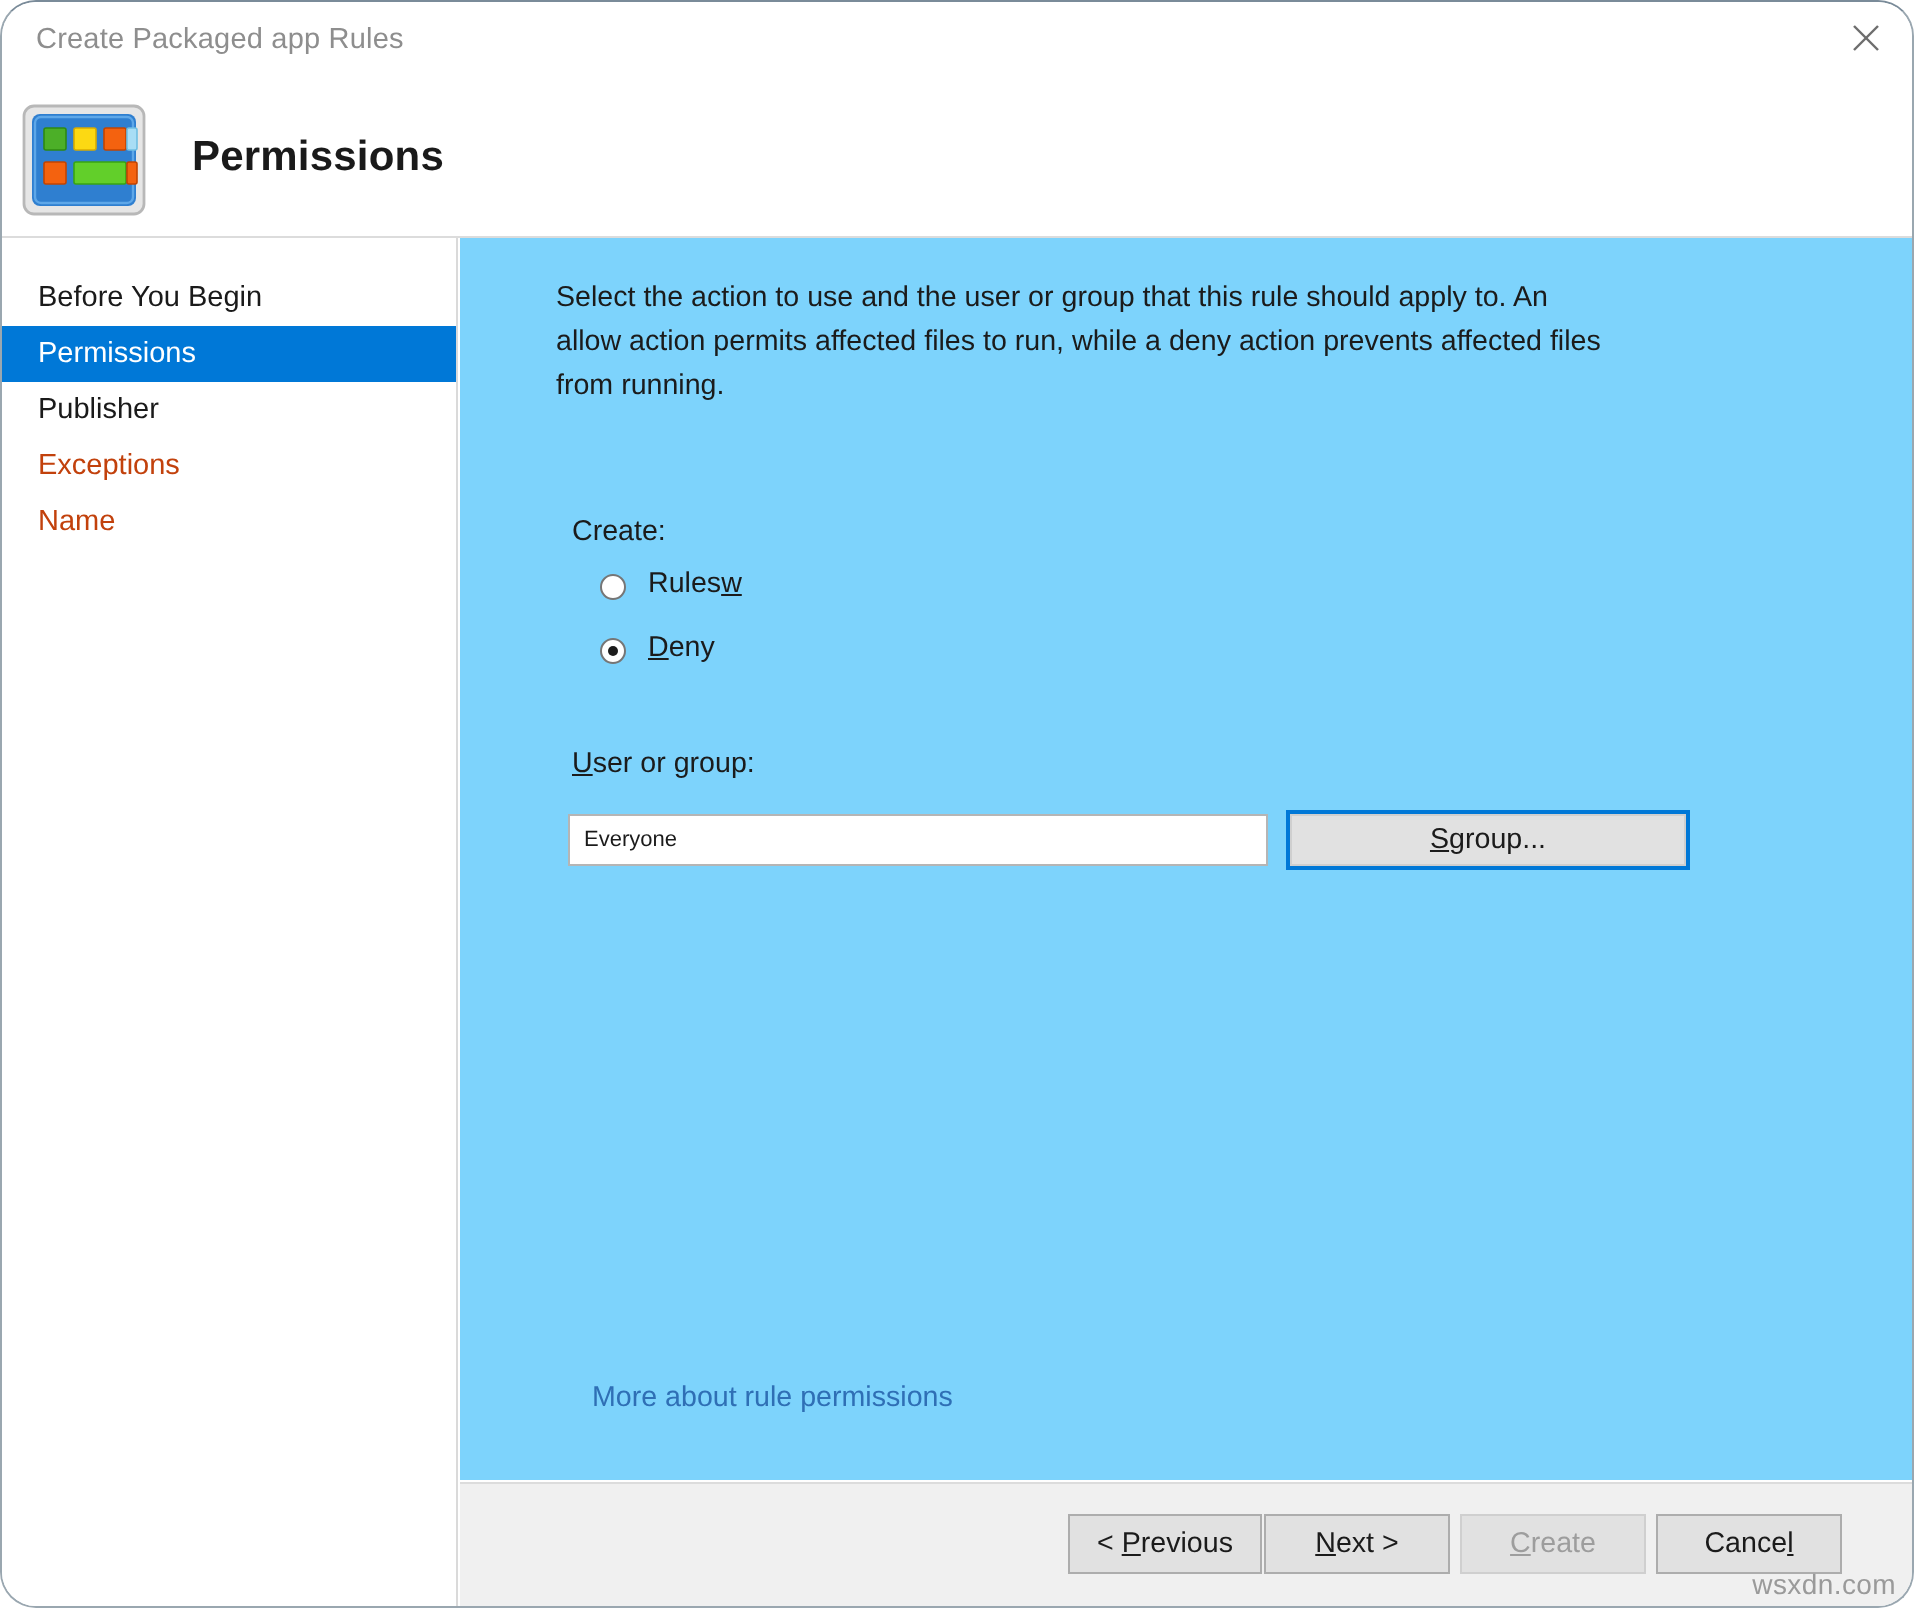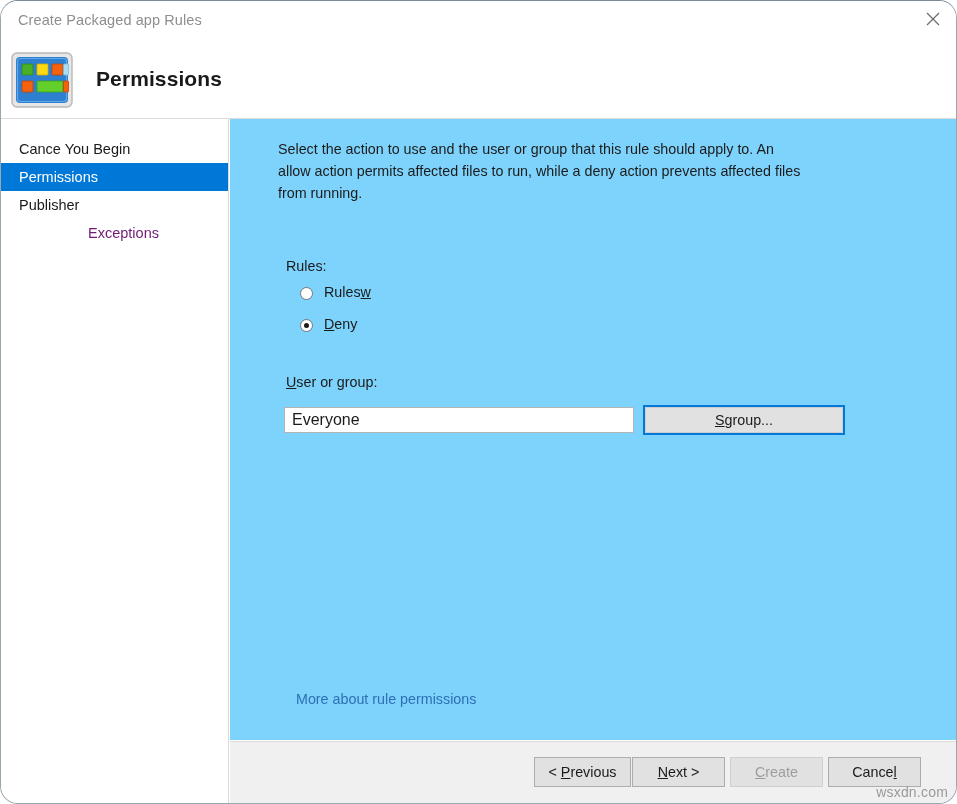--- a/index.html
+++ b/index.html
@@ -99,21 +99,21 @@
     font-size: 14.5px;
     color: #1a1a1a;
     white-space: nowrap;
     cursor: default;
   }
   .nav-item.first { margin-top: 16px; }
   .nav-item.selected {
     background: #0078d7;
     color: #ffffff;
   }
-  .nav-item.disabled { color: #701a75; text-align: center; }
+  .nav-item.disabled { color: #c2410c; }
 
   
   #content {
     position: absolute;
     left: 229px;
     top: 118px;
     width: 726px;
     height: 621px;
     background: #7dd3fc;
     box-sizing: border-box;
@@ -182,21 +182,21 @@
   #usergroup-input {
     position: absolute;
     left: 54px;
     top: 288px;
     width: 350px;
     height: 26px;
     background: #ffffff;
     border: 1px solid #b5b5b5;
     box-sizing: border-box;
     font-family: "Liberation Sans", sans-serif;
-    font-size: 16px;
+    font-size: 11px;
     color: #1b1b1b;
     padding: 0 0 0 7px;
     outline: none;
   }
   #select-button {
     position: absolute;
     left: 413px;
     top: 286px;
     width: 202px;
     height: 30px;
@@ -298,31 +298,32 @@
       <rect x="41" y="12" width="11" height="11" rx="1" fill="#f4620f" stroke="#c34400" stroke-width="0.8"></rect>
       <rect x="52.5" y="12" width="5" height="11" rx="1" fill="#a8ddf5" stroke="#6fbfe3" stroke-width="0.8"></rect>
       <rect x="11" y="29" width="11" height="11" rx="1" fill="#f4620f" stroke="#c34400" stroke-width="0.8"></rect>
       <rect x="26" y="29" width="26" height="11" rx="1" fill="#62cf2a" stroke="#39a513" stroke-width="0.8"></rect>
       <rect x="52.5" y="29" width="5" height="11" rx="1" fill="#f4620f" stroke="#c34400" stroke-width="0.8"></rect>
     </svg>
     <div id="header-title">Permissions</div>
   </div>
 
   <div id="sidebar">
-    <div class="nav-item first">Cance You Begin</div>
+    <div class="nav-item first">Before You Begin</div>
     <div class="nav-item selected">Permissions</div>
     <div class="nav-item">Publisher</div>
     <div class="nav-item disabled">Exceptions</div>
+    <div class="nav-item disabled">Name</div>
   </div>
 
   <div id="content">
 
     <div id="description">Select the action to use and the user or group that this rule should apply to. An allow action permits affected files to run, while a deny action prevents affected files from running.</div>
 
-    <div id="action-label">Rules:</div>
+    <div id="action-label">Create:</div>
 
     <div class="radio-row" id="radio-allow">
       <span class="radio-circle"></span>
       <span class="radio-text"><span>Rules</span><span class="accel">w</span><span></span></span>
     </div>
 
     <div class="radio-row" id="radio-deny">
       <span class="radio-circle">
           <span class="dot"></span>
         </span>

